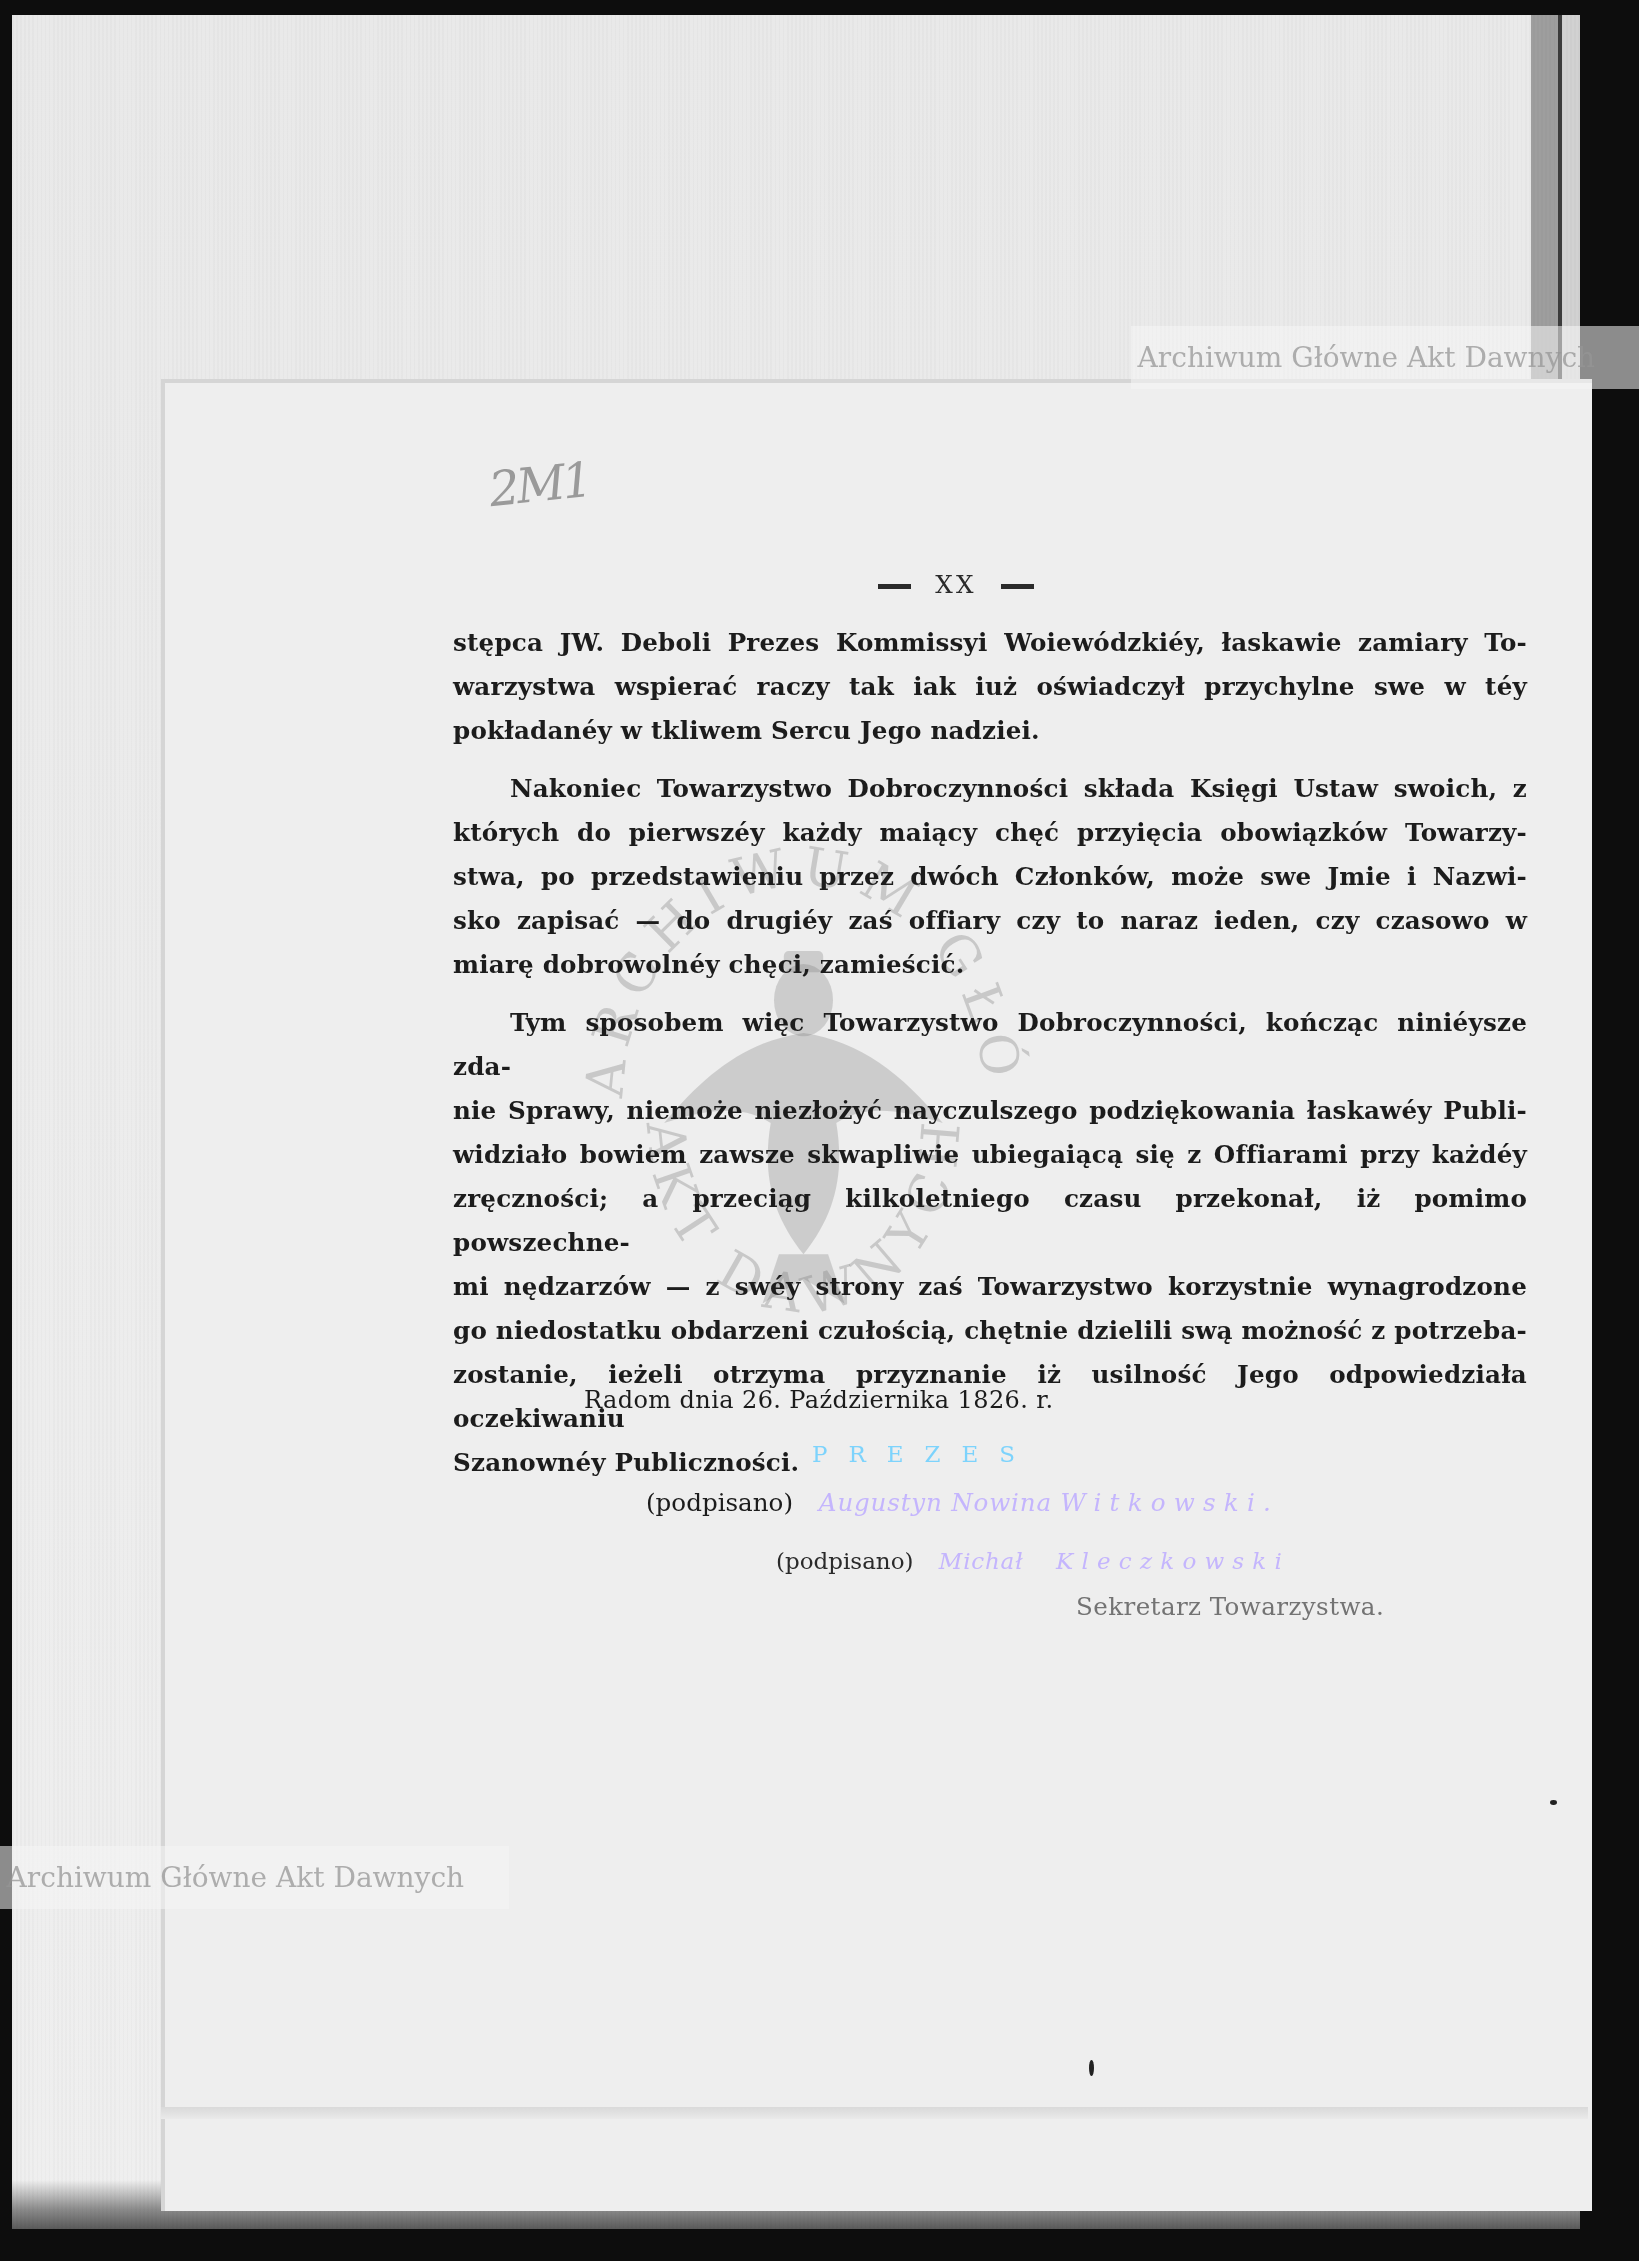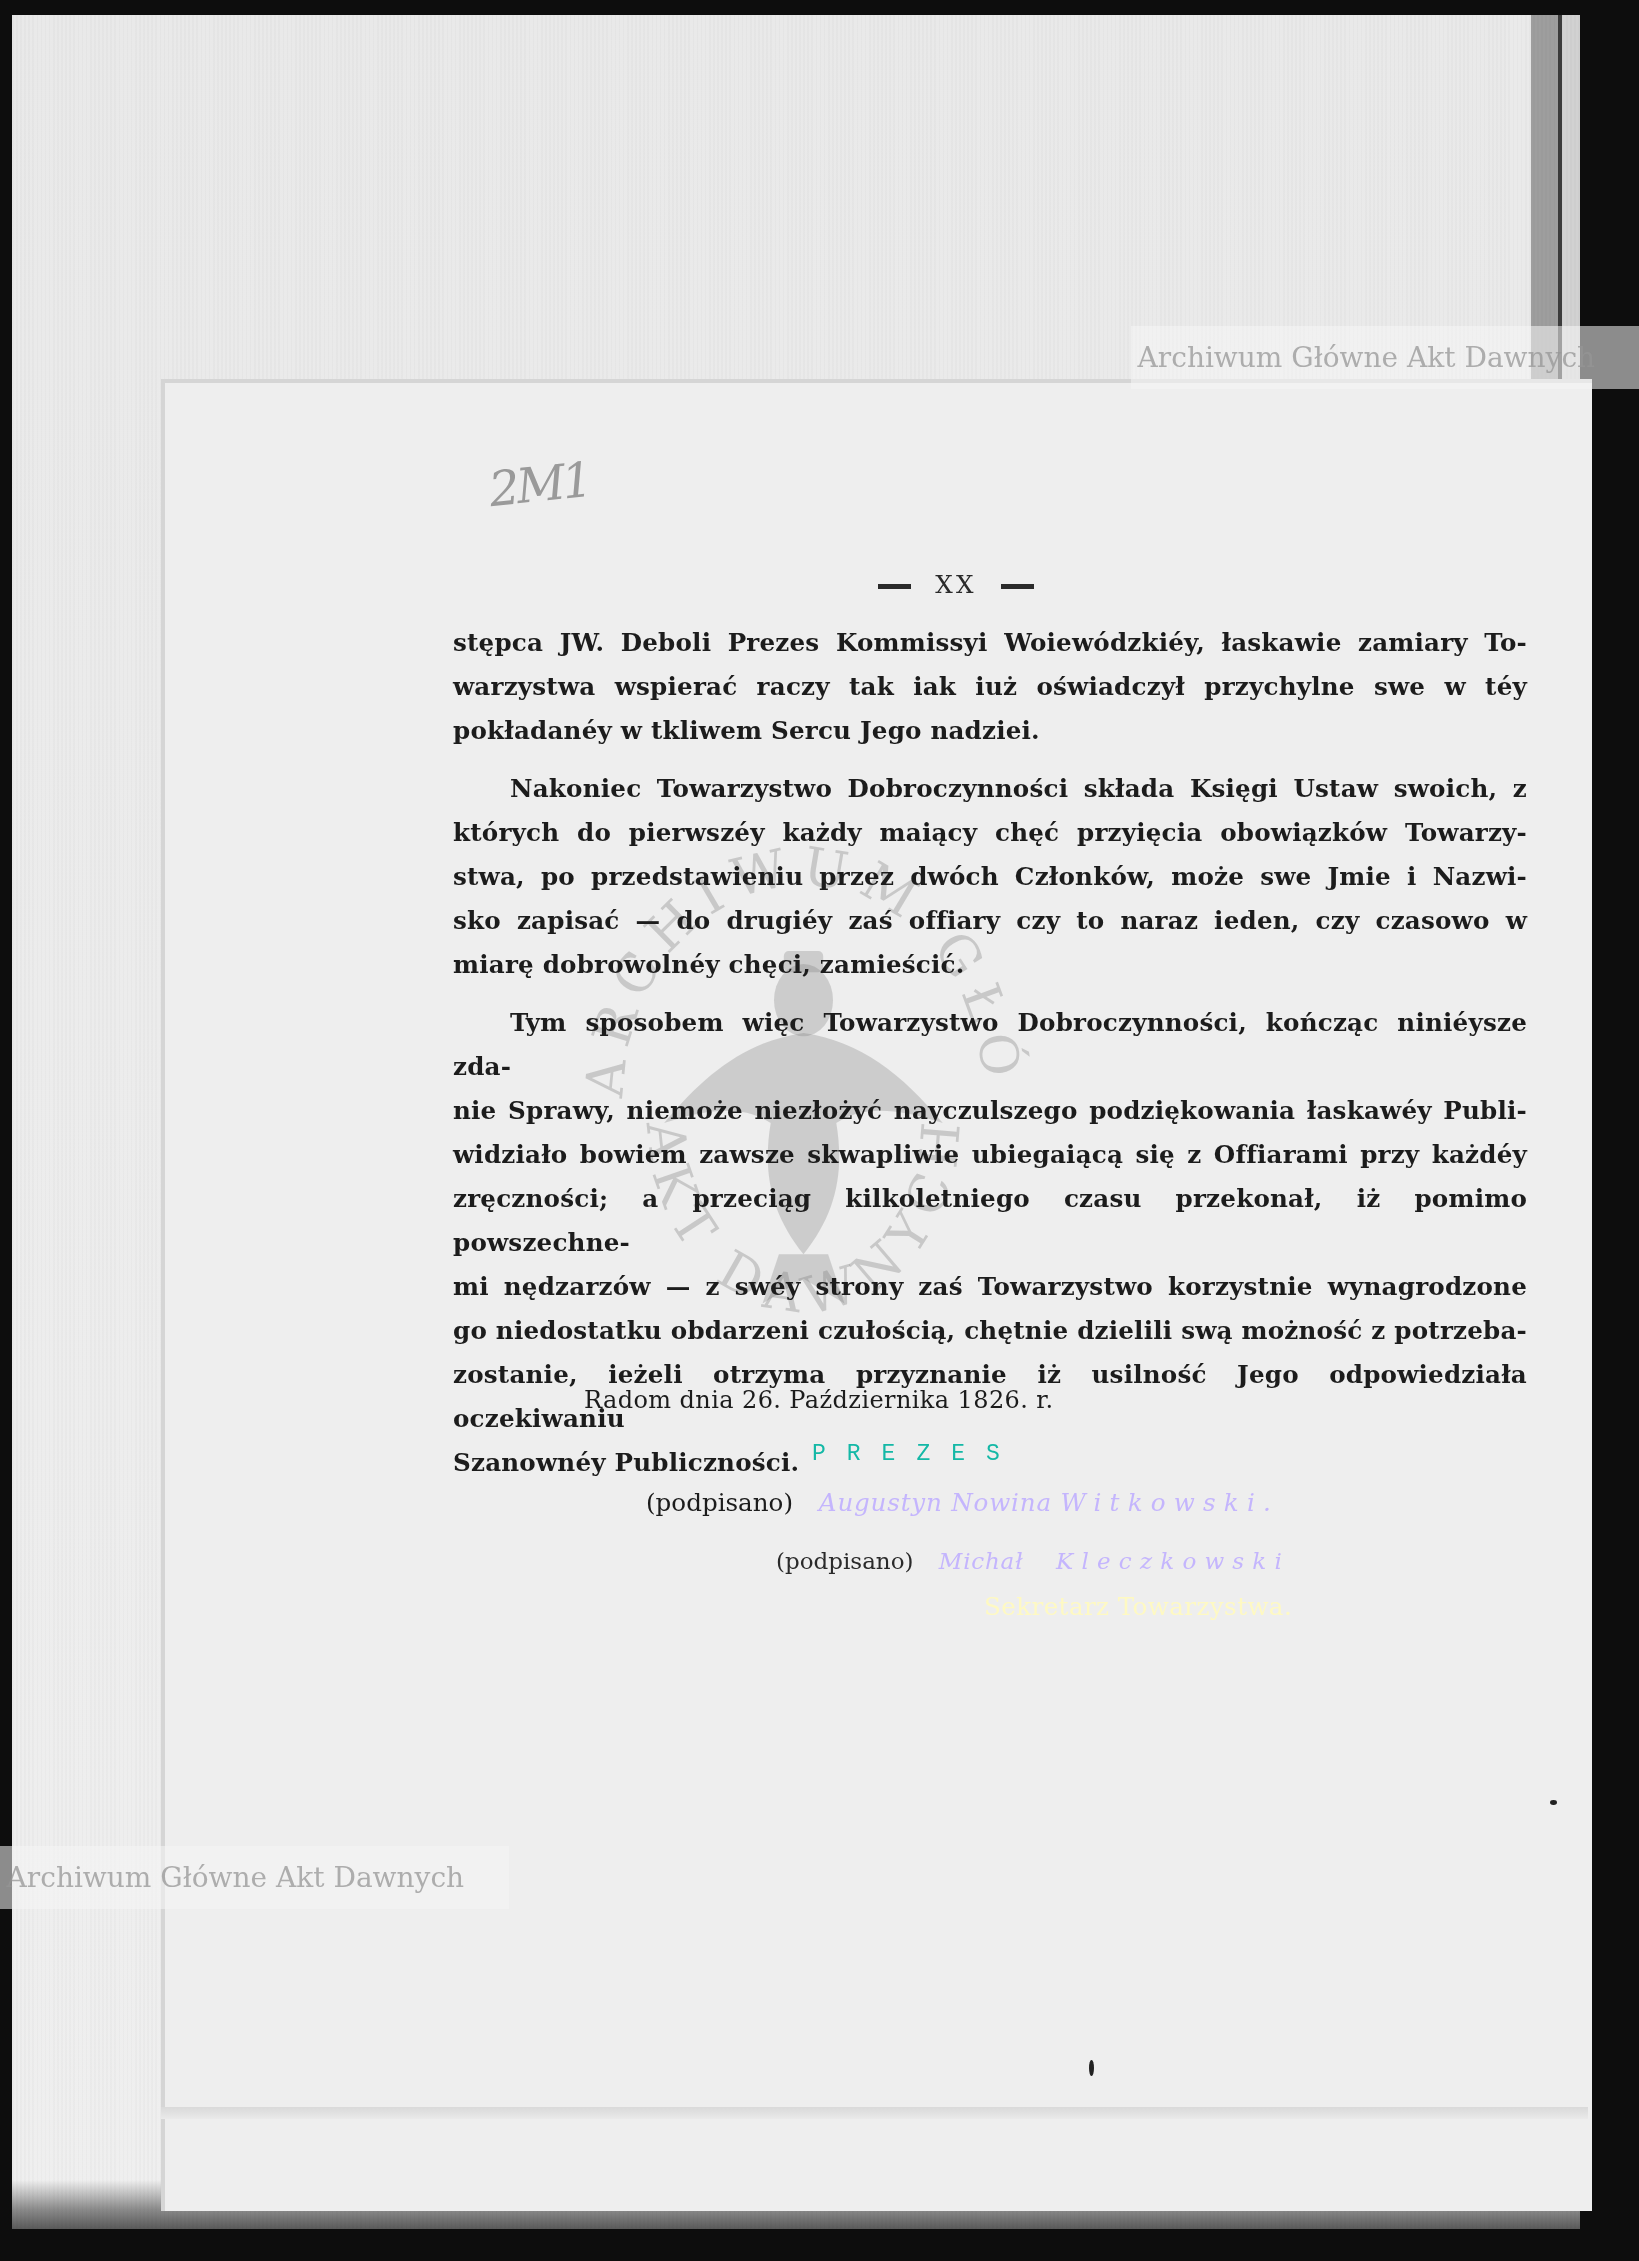--- a/index.html
+++ b/index.html
@@ -56,26 +56,26 @@
   .body-text {
     position: absolute; left: 453px; top: 621px; width: 1074px;
     font-family: "DejaVu Serif", serif; font-size: 24.6px; line-height: 44px;
     color: #1c1c1c; text-align: justify; letter-spacing: 0.2px;
   }
   .body-text p { margin: 0; }
   .body-text p.indent { text-indent: 57px; margin-top: 14px; }
   .line { display: block; text-align: justify; text-align-last: justify; font-weight: bold; }
   .line.last { text-align-last: left; }
   .date-line { position: absolute; left: 584px; top: 1386px; font-size: 24px; color: #1c1c1c; letter-spacing: 0.4px; }
-  .prezes { position: absolute; left: 812px; top: 1441px; font-size: 23px; color: #14b8a6; letter-spacing: 21px; font-family: Liberation Mono, monospace; }
+  .prezes { position: absolute; left: 812px; top: 1441px; font-size: 23px; color: #7dd3fc; letter-spacing: 21px; }
   .sig1 { position: absolute; left: 646px; top: 1488px; font-size: 24.6px; color: #1c1c1c; }
   .sig2 { position: absolute; left: 776px; top: 1548px; font-size: 23px; color: #2a2a2a; }
   .sig-name { font-style: italic; color: #c4b5fd; margin-left: 18px; letter-spacing: 0.8px; }
   .sig-name .spaced { letter-spacing: 8.2px; }
-  .secretary { position: absolute; left: 984px; top: 1592px; font-size: 24.6px; color: #fef9c3; letter-spacing: 0.4px; }
+  .secretary { position: absolute; left: 1076px; top: 1592px; font-size: 24.6px; color: #737373; letter-spacing: 0.4px; }
   .stamp {
     position: absolute; left: 574px; top: 828px; width: 459px; height: 541px;
     border-radius: 50%;
     color: rgba(110,110,110,0.28);
     pointer-events: none;
   }
   .stamp svg { width: 100%; height: 100%; }
   .watermark {
     position: absolute; font-family: "DejaVu Serif", serif;
     color: rgba(150,150,150,0.75); font-size: 28px;

